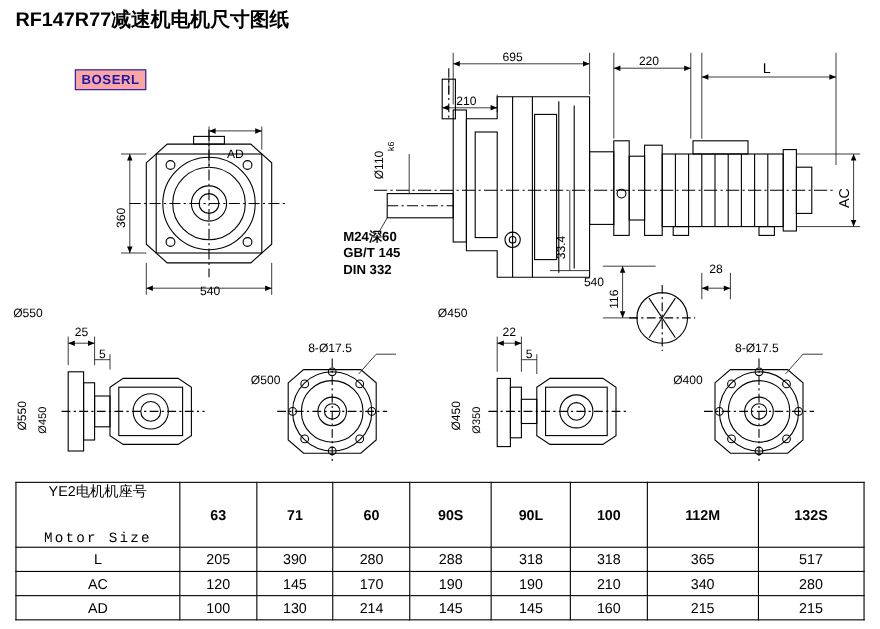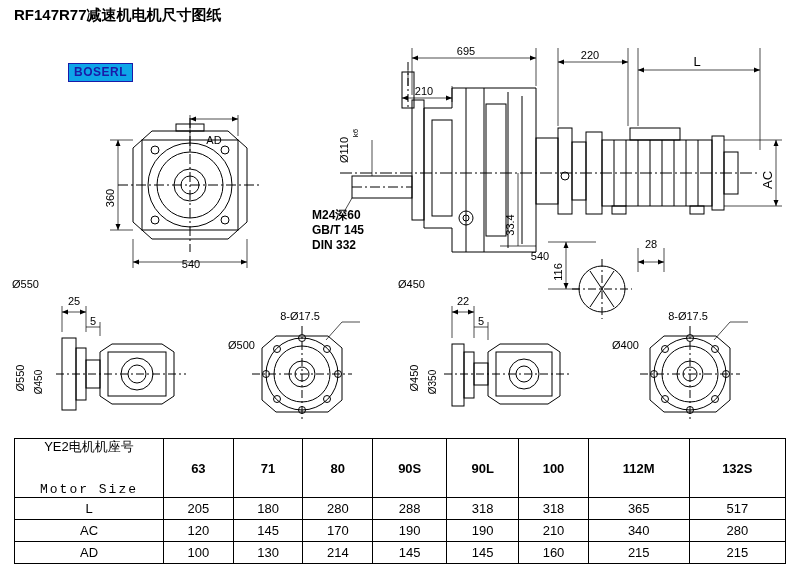--- a/index.html
+++ b/index.html
@@ -18,37 +18,37 @@
   #page {
     position: relative;
     width: 800px;
     height: 572px;
   }
   
   #title {
     position: absolute;
     left: 14px;
     top: 6px;
-    font-size: 15px;
+    font-size: 18px;
     font-weight: bold;
     letter-spacing: 0px;
     white-space: nowrap;
   }
   
   #logo-box {
     position: absolute;
     left: 68px;
     top: 63px;
     border: 1px solid #1a1aa8;
     padding: 1px 5px 2px 5px;
     font-size: 12px;
     font-weight: bold;
     color: #1a1aa8;
     letter-spacing: 0.5px;
-    background: #0ea5e9;
+    background: #fca5a5;
   }
   
   #drawing {
     position: absolute;
     left: 0;
     top: 0;
   }
   
   #spec-table {
     position: absolute;
@@ -386,31 +386,31 @@
 
   <table id="spec-table">
     <tbody>
       <tr>
         <td class="rowhead">
           <span class="hdr-cn">YE2电机机座号</span>
           <span class="hdr-en">Motor Size</span>
         </td>
         <td class="colhead">63</td>
         <td class="colhead">71</td>
-        <td class="colhead">80</td>
+        <td class="colhead">60</td>
         <td class="colhead">90S</td>
         <td class="colhead">90L</td>
         <td class="colhead">100</td>
         <td class="colhead">112M</td>
         <td class="colhead">132S</td>
       </tr>
       <tr>
         <td class="rowhead">L</td>
         <td>205</td>
-        <td>180</td>
+        <td>390</td>
         <td>280</td>
         <td>288</td>
         <td>318</td>
         <td>318</td>
         <td>365</td>
         <td>517</td>
       </tr>
       <tr>
         <td class="rowhead">AC</td>
         <td>120</td>

